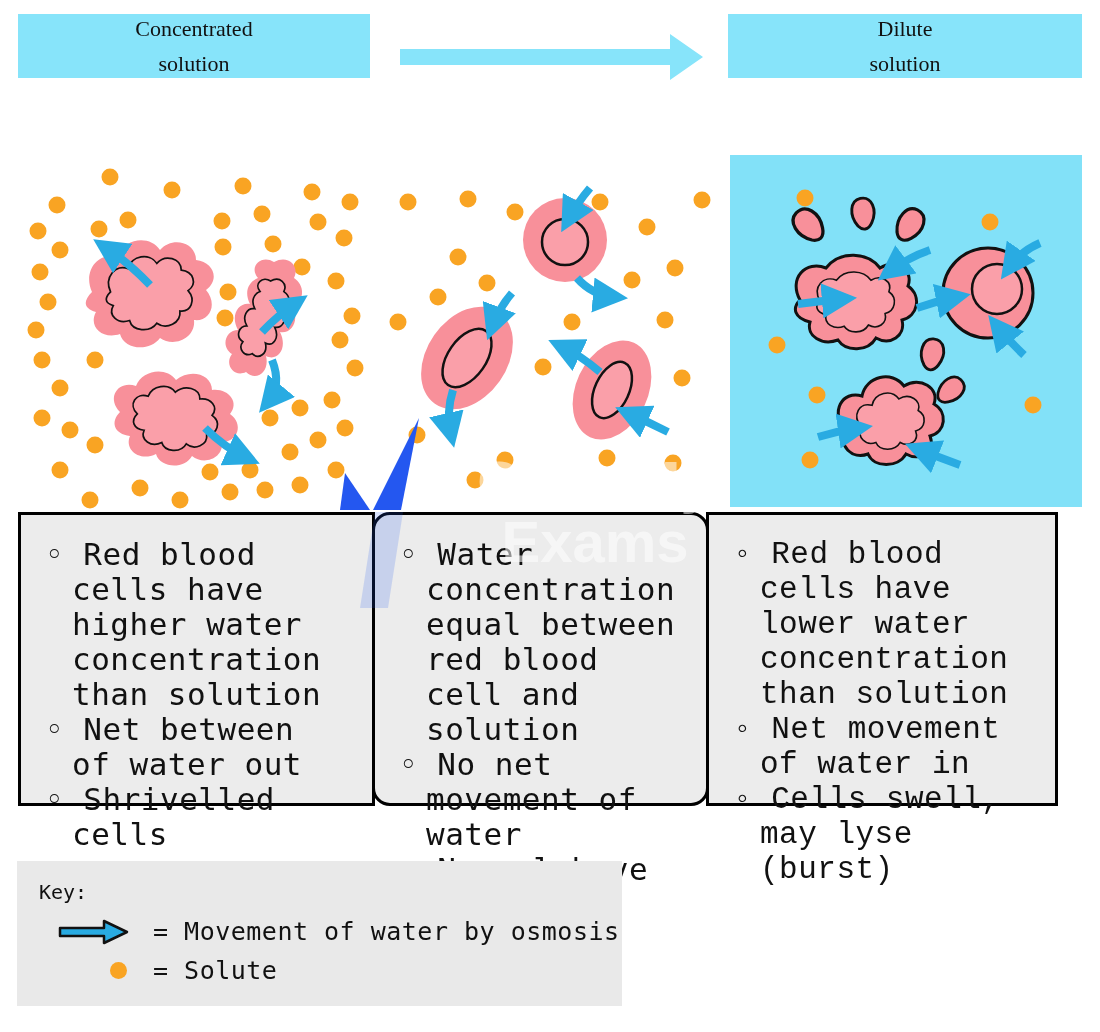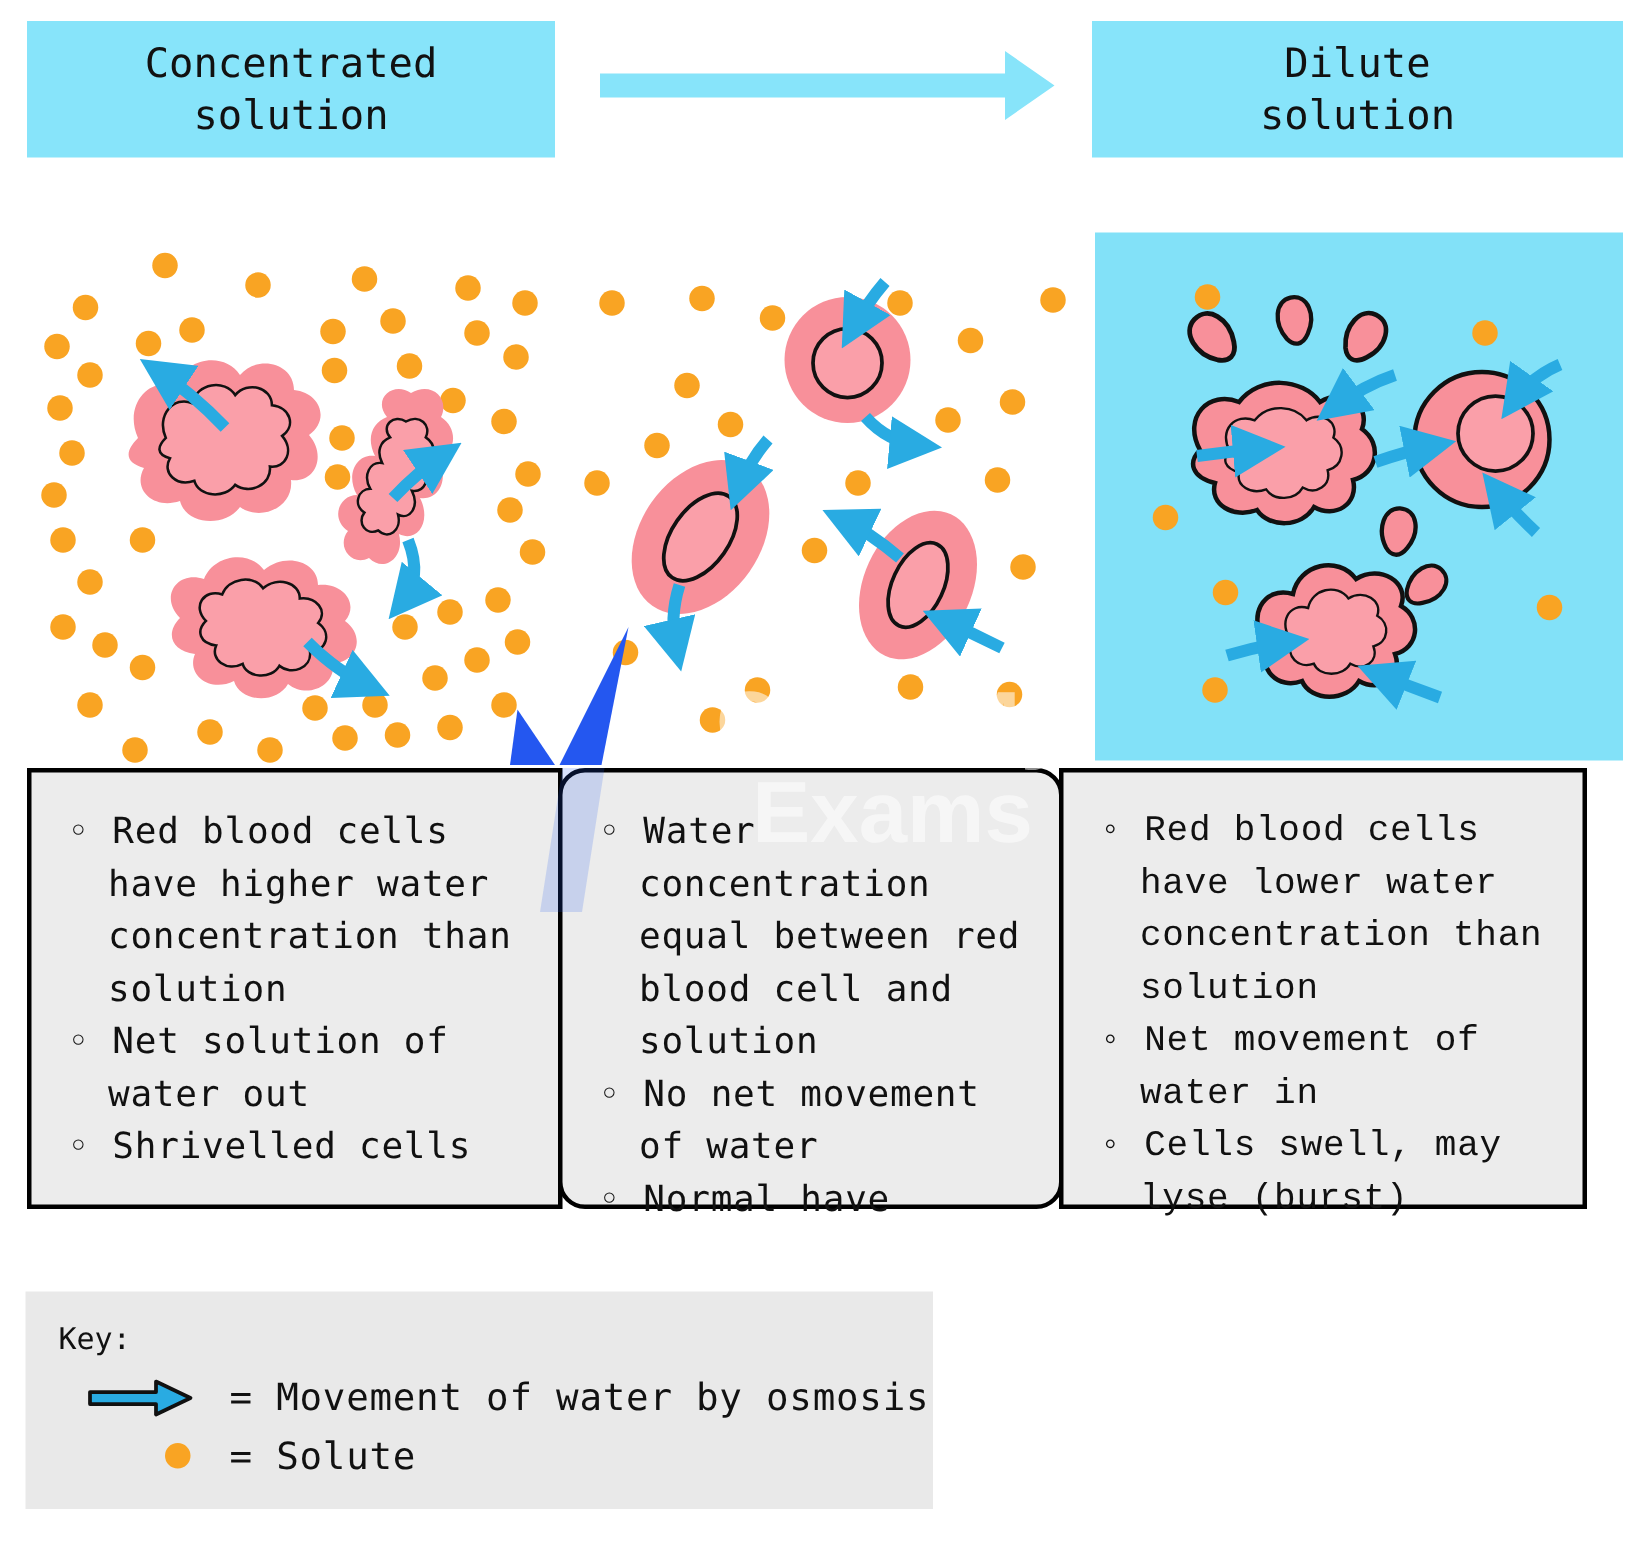--- a/index.html
+++ b/index.html
@@ -13,40 +13,40 @@
     --key-gray:#E9E9E9;
     --ink:#111111;
     --watermark-blue:#2457F0;
   }
   html,body{margin:0;padding:0;background:#ffffff;}
   #stage{
     position:relative;width:1100px;height:1032px;background:#ffffff;overflow:hidden;
     font-family:"DejaVu Sans Mono","Liberation Mono",monospace;color:var(--ink);
   }
   .titlebox{
-    position:absolute;top:14px;height:91px;background:var(--cyan-box);
+    position:absolute;top:14px;height:64px;background:var(--cyan-box);
     display:flex;align-items:center;justify-content:center;text-align:center;
-    font-size:27px;line-height:35px;white-space:pre-line;font-weight:500;
+    font-size:22px;line-height:35px;white-space:pre-line;font-weight:500;font-family:Liberation Serif, serif;
   }
   #title-left{left:18px;width:352px;}
   #title-right{left:728px;width:354px;}
   #top-arrow{position:absolute;left:400px;top:34px;}
   #dilute-panel{position:absolute;left:730px;top:155px;width:352px;height:352px;background:var(--dilute-bg);}
   #scene{position:absolute;left:0;top:150px;z-index:2;}
   .dot{fill:var(--solute-orange);}
   .warrow{fill:none;stroke:var(--arrow-blue);stroke-width:8;marker-end:url(#ah);}
   .cell-plain{fill:var(--cell-pink);stroke:none;}
   .cell-plain-s{fill:var(--cell-pink);stroke:var(--ink);stroke-width:3;}
   .cell-core{fill:var(--cell-pink-light);stroke:var(--ink);stroke-width:2.5;}
   .droplet{fill:var(--cell-pink);stroke:var(--ink);stroke-width:2.5;}
 
   #desc-row{position:absolute;left:18px;top:512px;display:flex;z-index:3;}
   .descbox{
     background:var(--panel-gray);border:3px solid #000;height:294px;box-sizing:border-box;
-    padding:22px 24px 0 24px;font-size:24px;line-height:35px;letter-spacing:0.5px;
+    padding:22px 24px 0 24px;font-size:31px;line-height:35px;letter-spacing:0.5px;
   }
   .descbox + .descbox{margin-left:-3px;}
   #desc-1{width:357px;}
   #desc-2{width:337px;border-radius:18px;}
   #desc-3{width:352px;font-family:Liberation Mono, monospace;}
   .descbox ul{margin:0;padding:0;list-style:none;}
   .descbox li{padding-left:27px;text-indent:-27px;}
   .descbox li::before{content:"\25E6\00a0";}
 
   #key-box{
@@ -229,21 +229,21 @@
       <path class="warrow" d="M1024,205 Q1009,191 997,176"></path>
       <path class="warrow" d="M818,287 Q838,281 859,278"></path>
       <path class="warrow" d="M960,315 Q938,307 918,299"></path>
     </g>
   </svg>
 
   <div id="desc-row">
     <div class="descbox" id="desc-1">
       <ul>
         <li>Red blood cells have higher water concentration than solution</li>
-        <li>Net solution of water out</li>
+        <li>Net between of water out</li>
         <li>Shrivelled cells</li>
       </ul>
     </div>
     <div class="descbox" id="desc-2">
       <ul>
         <li>Water concentration equal between red blood cell and solution</li>
         <li>No net movement of water</li>
         <li>Normal have</li>
       </ul>
     </div>

